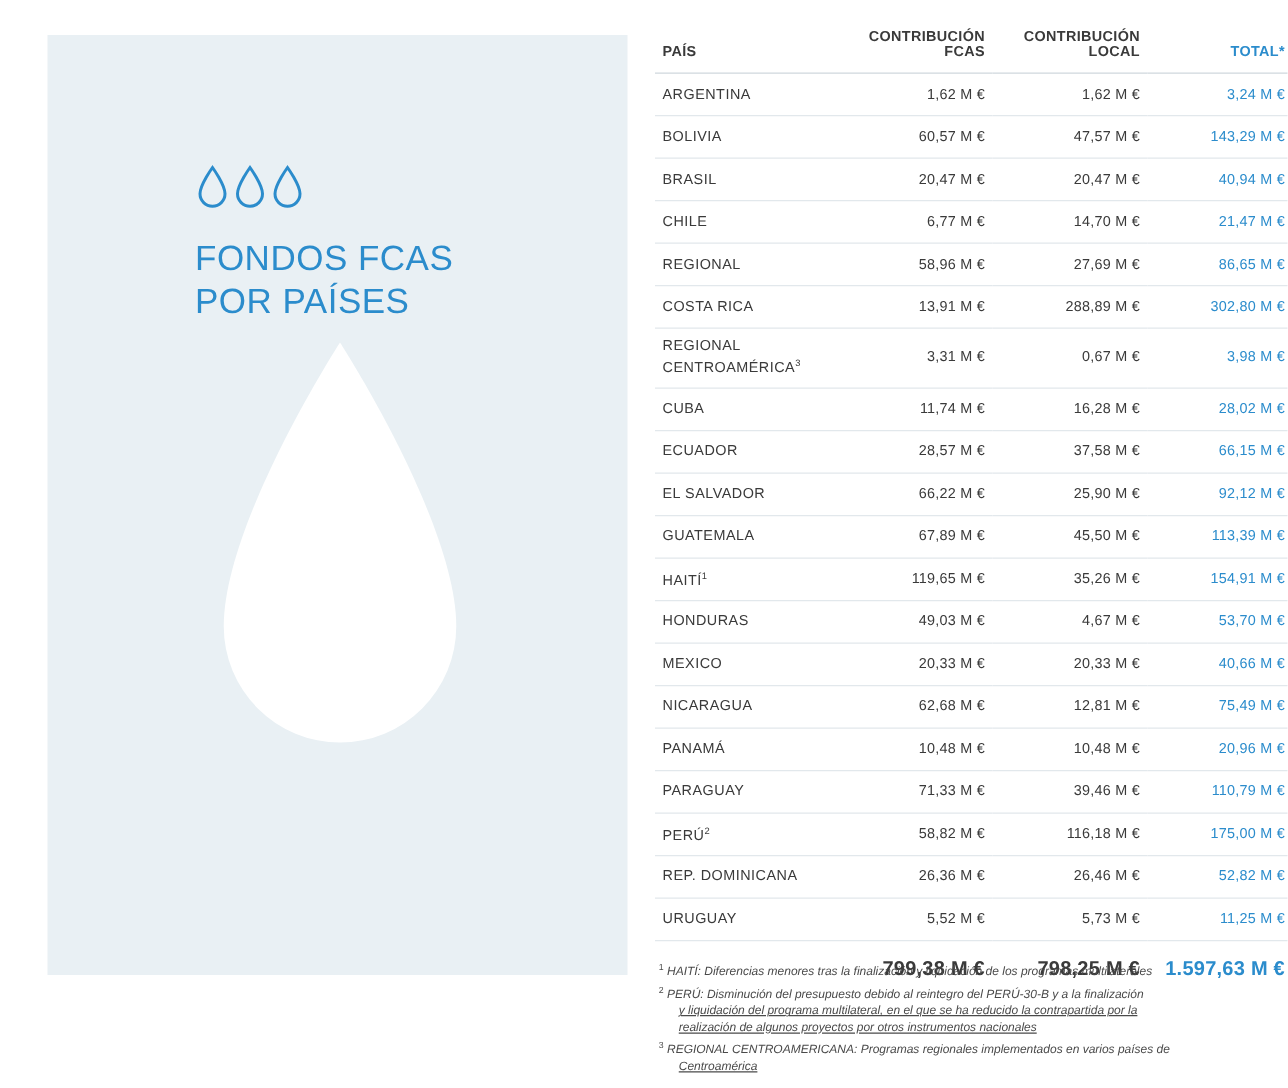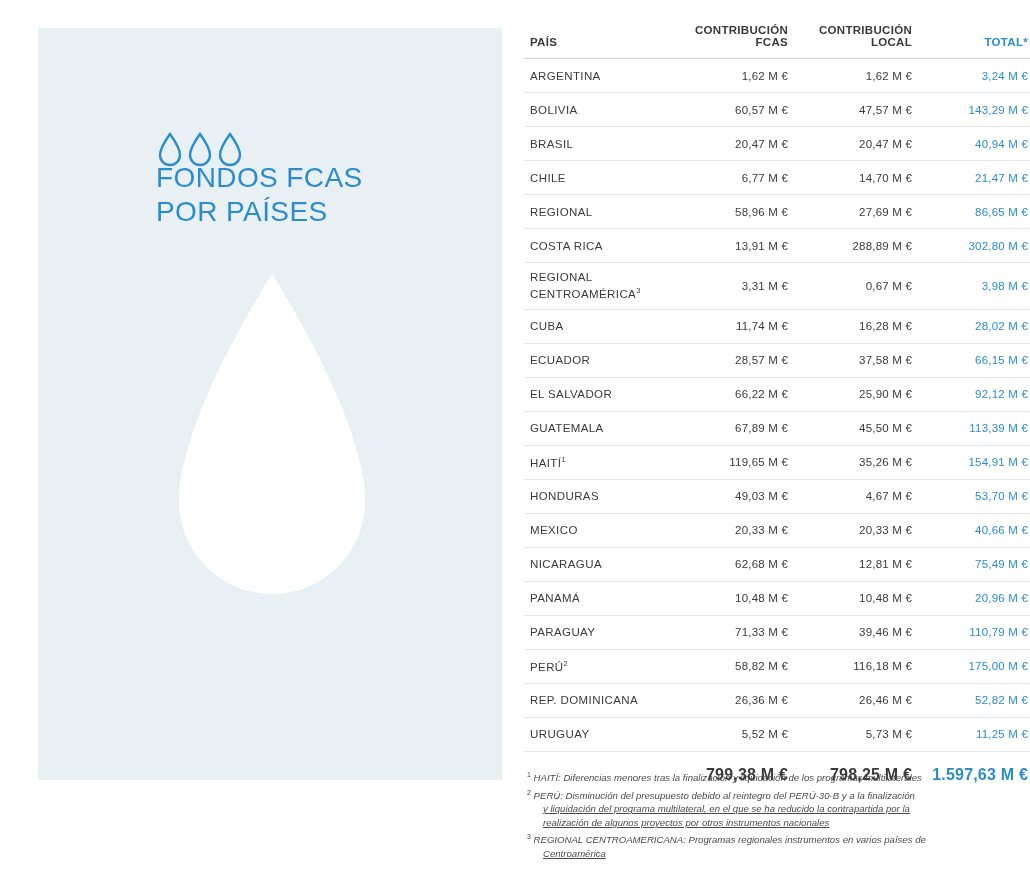--- a/index.html
+++ b/index.html
@@ -32,21 +32,21 @@
   .drops {
     position: absolute;
     left: 118px;
     top: 102px;
     width: 120px;
     height: 40px;
   }
   .title-block {
     position: absolute;
     left: 118px;
-    top: 133px;
+    top: 162px;
     width: 330px;
     color: #2b8ccc;
     font-size: 28px;
     line-height: 34px;
     letter-spacing: 0.4px;
     font-weight: 400;
   }
   .title-line {
     display: block;
   }
@@ -364,18 +364,18 @@
       <span>HAITÍ: Diferencias menores tras la finalización y liquidación de los programas multilaterales</span>
     </div>
     <div class="note">
       <span class="nsup">2</span>
       <span>PERÚ: Disminución del presupuesto debido al reintegro del PERÚ-30-B y a la finalización</span>
       <span class="indent">y liquidación del programa multilateral, en el que se ha reducido la contrapartida por la</span>
       <span class="indent">realización de algunos proyectos por otros instrumentos nacionales</span>
     </div>
     <div class="note">
       <span class="nsup">3</span>
-      <span>REGIONAL CENTROAMERICANA: Programas regionales instrumentos en varios países de</span>
+      <span>REGIONAL CENTROAMERICANA: Programas regionales implementados en varios países de</span>
       <span class="indent">Centroamérica</span>
     </div>
   </div>
 
 </div>
 
 </body></html>

